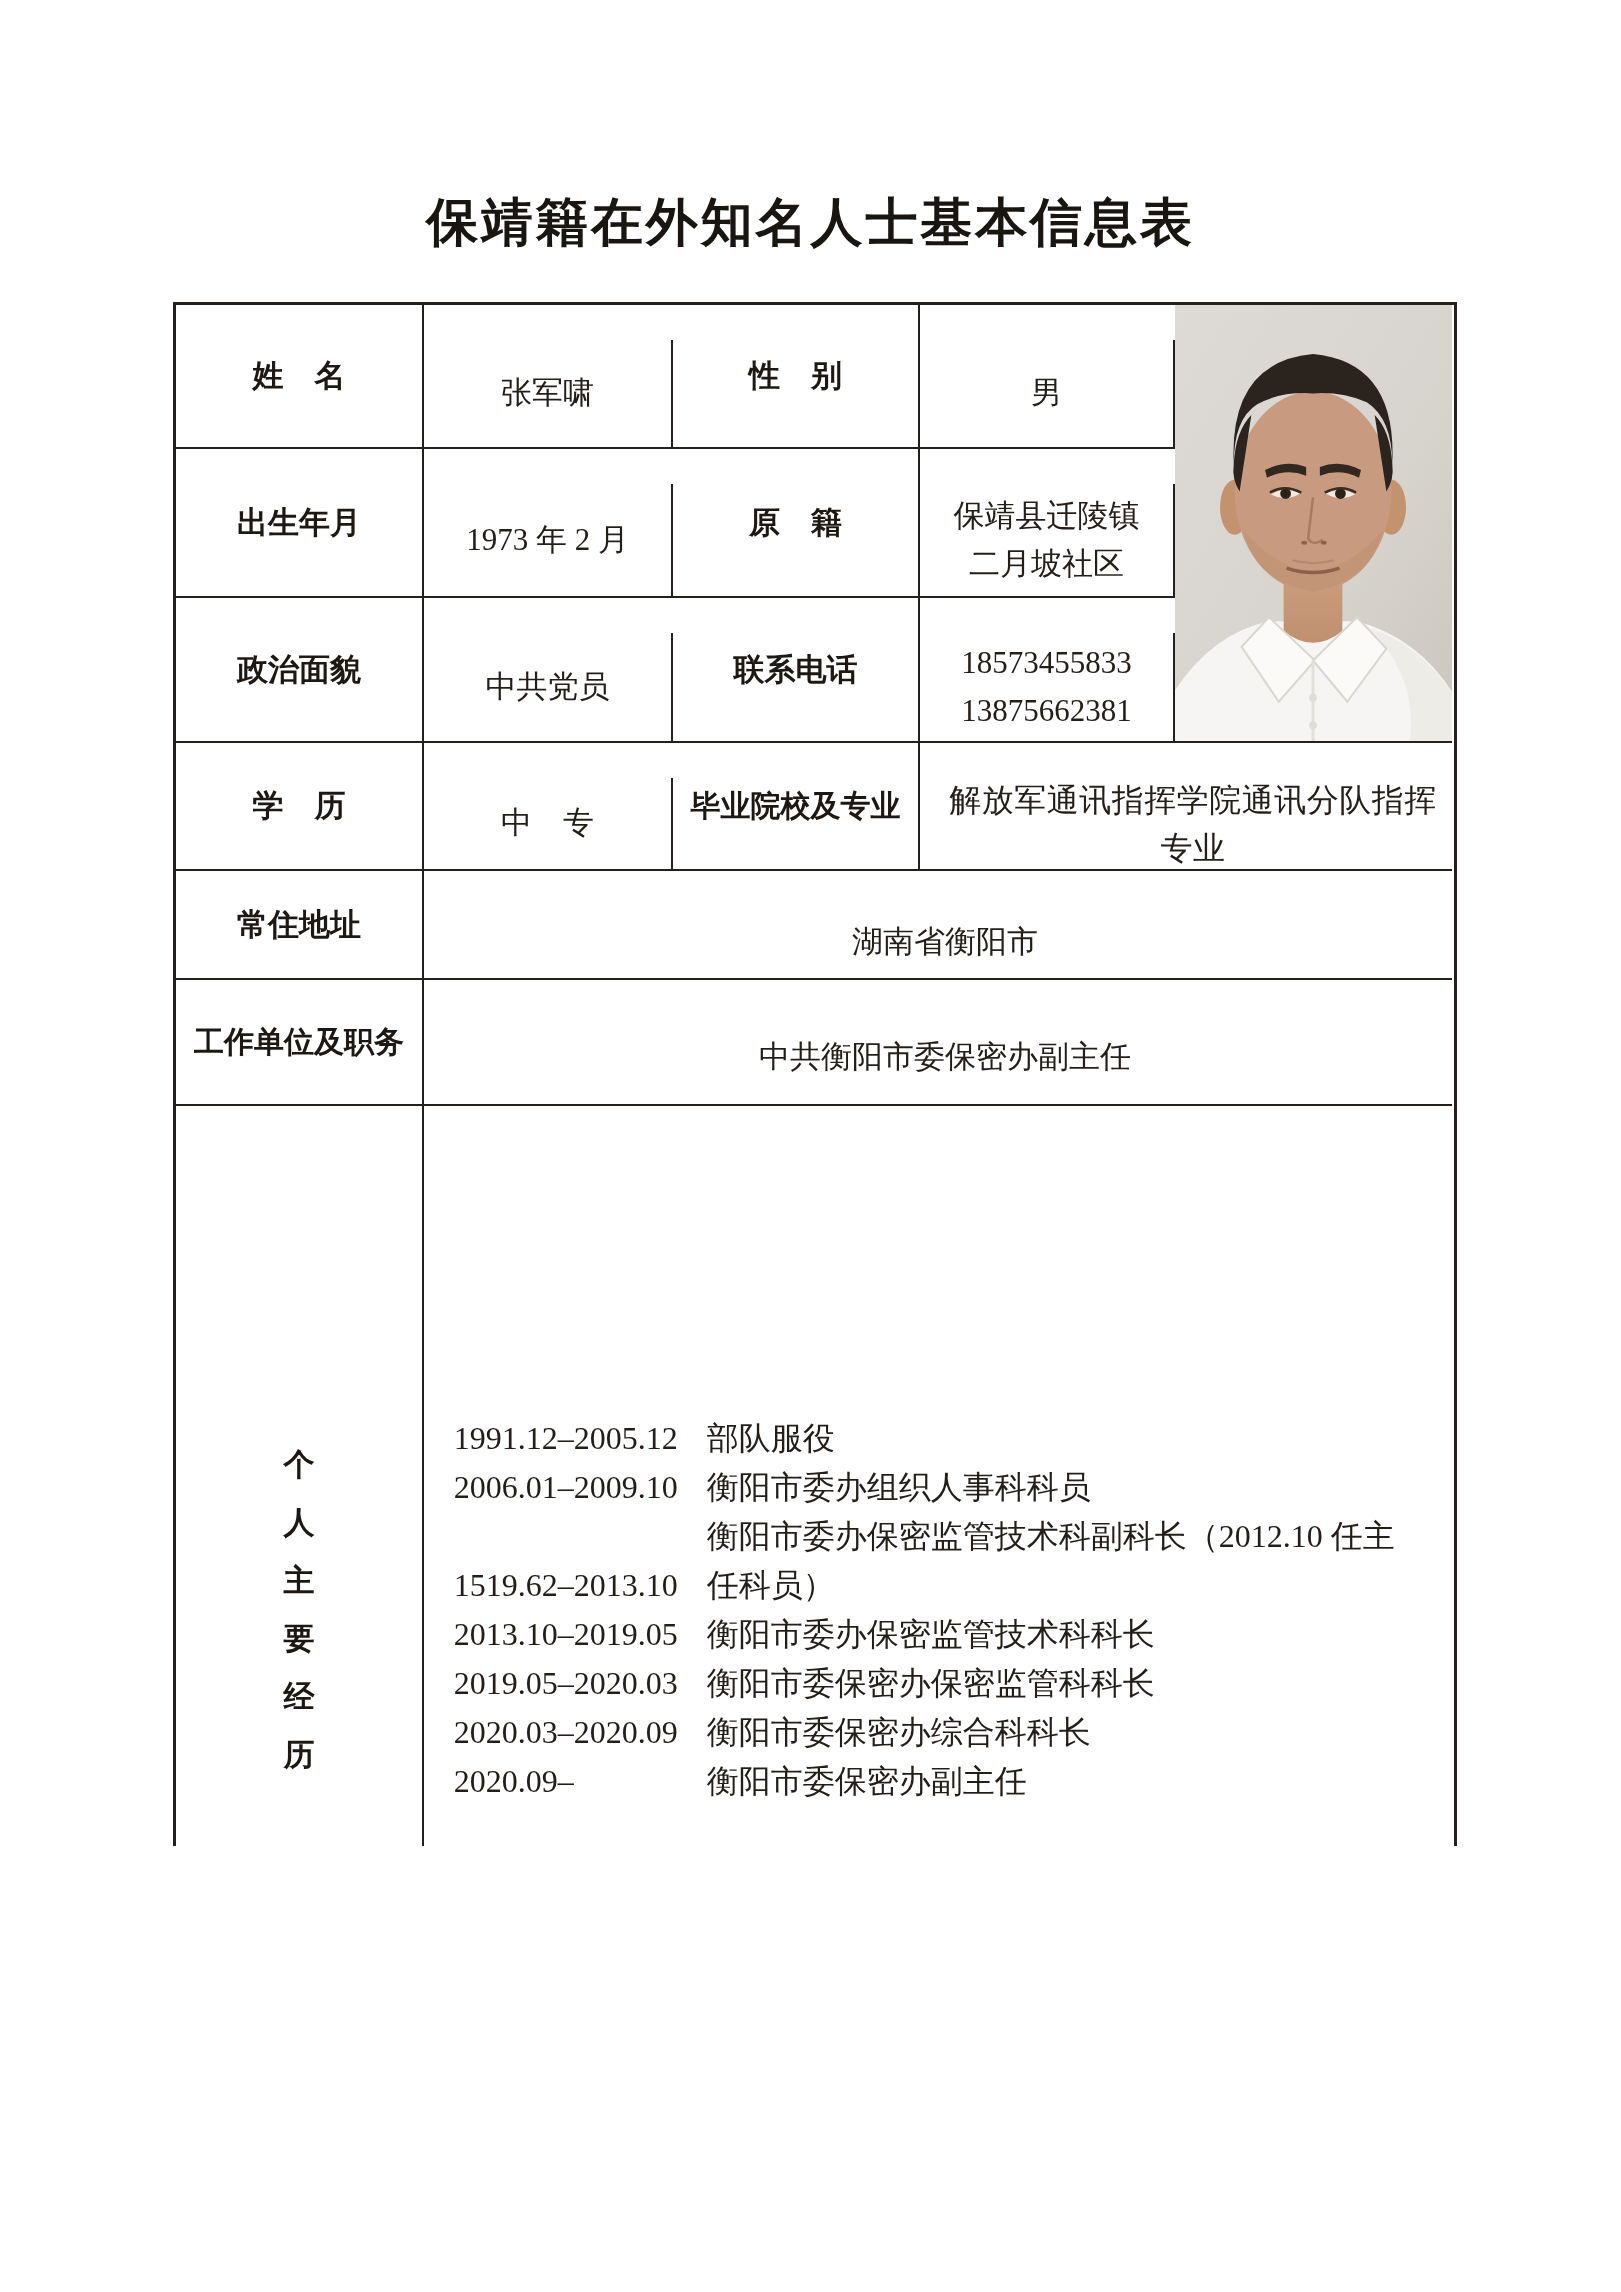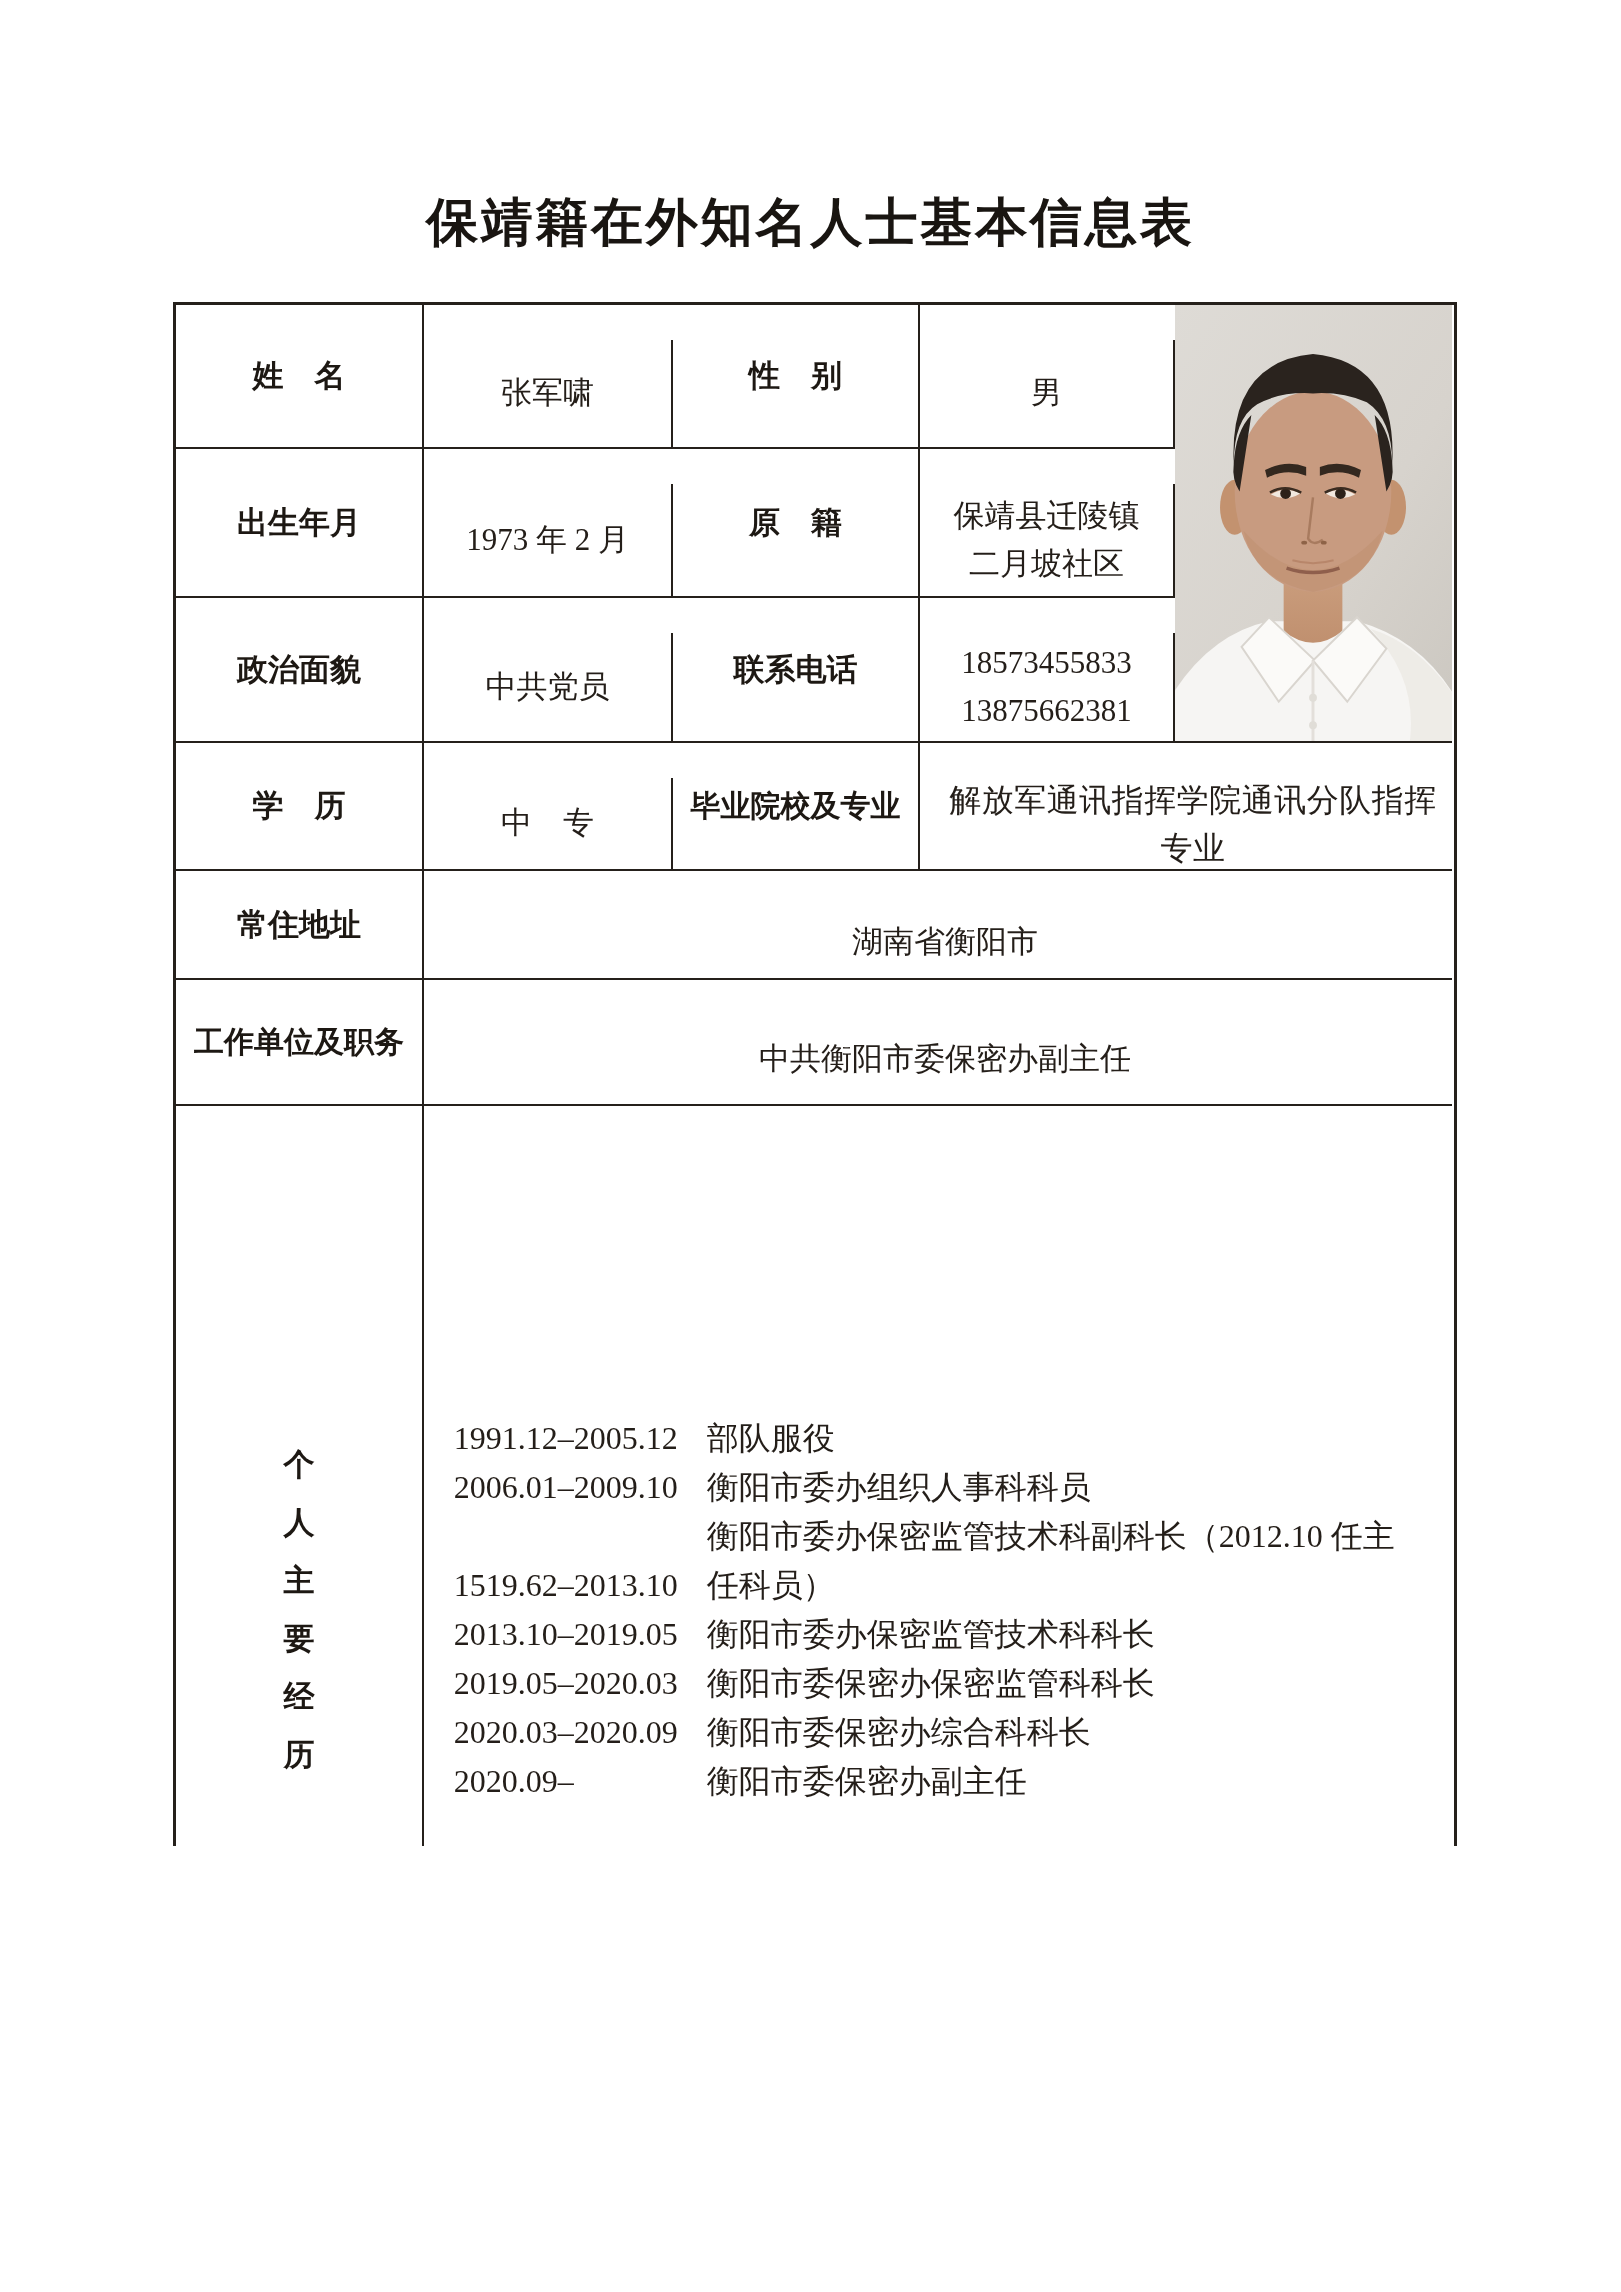--- a/index.html
+++ b/index.html
@@ -191,21 +191,21 @@
     <div class="c value">中　专</div>
     <div class="c label" style="font-size:30px;">毕业院校及专业</div>
     <div class="c value last-col school-value" style="grid-column:4 / span 2;">
       <span>解放军通讯指挥学院通讯分队指挥专业</span>
     </div>
 
     <div class="c label">常住地址</div>
     <div class="c value last-col" style="grid-column:2 / span 4;">湖南省衡阳市</div>
 
     <div class="c label" style="font-size:30px;">工作单位及职务</div>
-    <div class="c value last-col" style="grid-column:2 / span 4;">中共衡阳市委保密办副主任</div>
+    <div class="c value last-col" style="grid-column:2 / span 4;font-family:Liberation Mono, monospace;">中共衡阳市委保密办副主任</div>
 
     <div class="c last-row exp-label-cell">
         <div>个</div>
         <div>人</div>
         <div>主</div>
         <div>要</div>
         <div>经</div>
         <div>历</div>
       </div>
     <div class="c last-row last-col exp-value-cell" style="grid-column:2 / span 4;">

